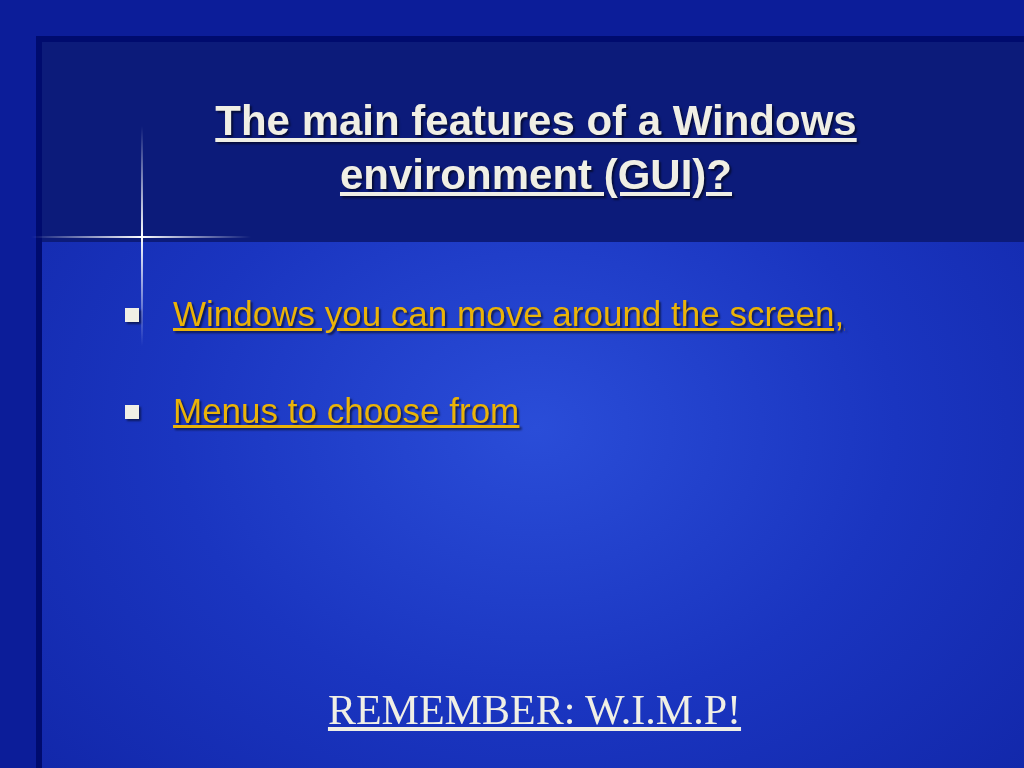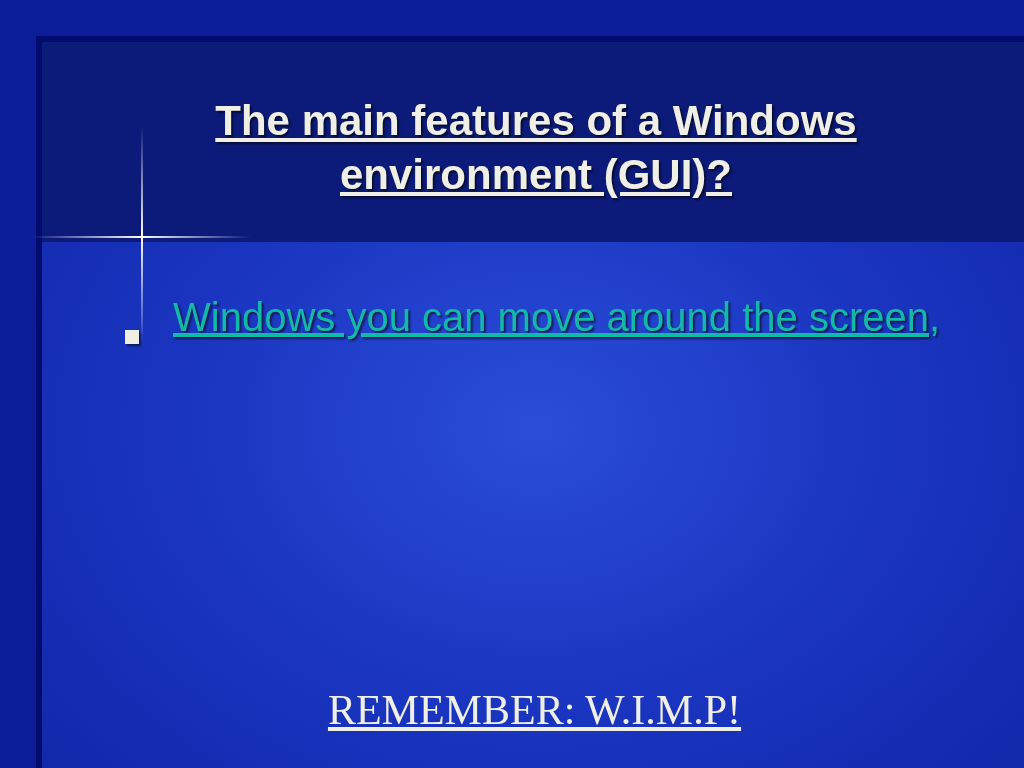--- a/index.html
+++ b/index.html
@@ -88,24 +88,24 @@
     }
     .content {
       position: absolute;
       top: 230px;
       left: 65px;
       right: 50px;
       z-index: 6;
     }
     .bullet-item {
       display: flex;
-      align-items: flex-end;
+      align-items: center;
       margin-bottom: 26px;
-      color: #14b8a6;
-      font-size: 40px;
+      color: #eab308;
+      font-size: 35px;
       line-height: 1.35;
       text-shadow: 2px 2px 2px rgba(0,0,0,0.55);
     }
     .bullet-marker {
       width: 14px;
       height: 14px;
       background: #f0efe5;
       margin-right: 22px;
       margin-top: 15px;
       flex-shrink: 0;
@@ -134,15 +134,19 @@
 <div class="star"></div>
 <div class="border"></div>
 
 <div class="title">The main features of a Windows environment (GUI)?</div>
 
 <div class="content">
   <div class="bullet-item">
     <div class="bullet-marker"></div>
     <div class="bullet-text">Windows you can move around the screen,</div>
   </div>
+  <div class="bullet-item">
+    <div class="bullet-marker"></div>
+    <div class="bullet-text">Menus to choose from</div>
+  </div>
 </div>
 
 <div class="remember">REMEMBER:  W.I.M.P!</div>
 
 </body></html>

